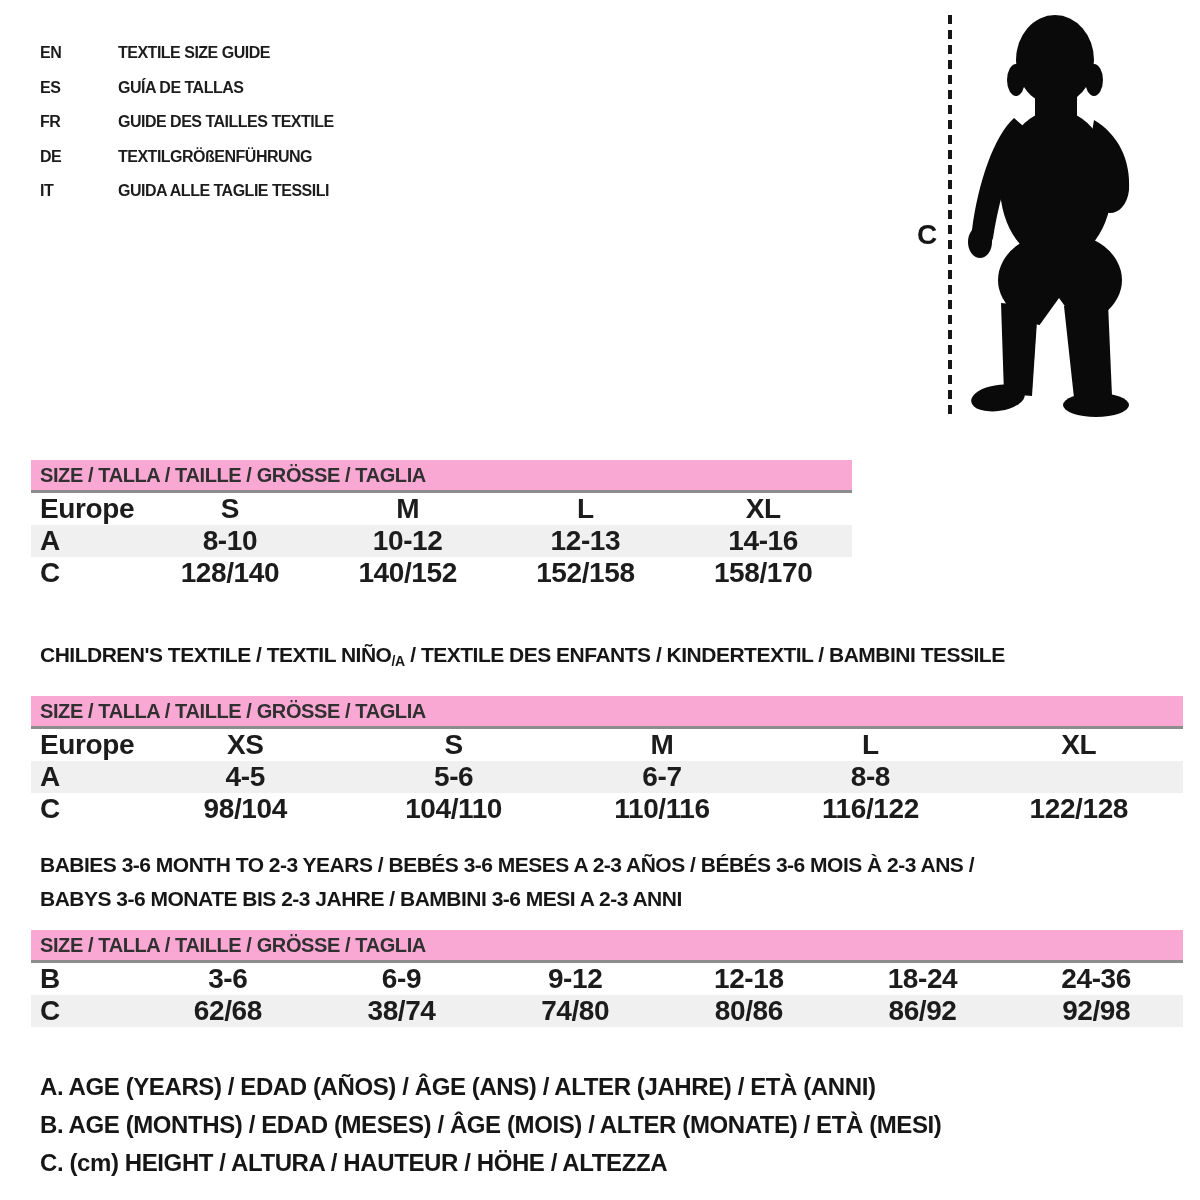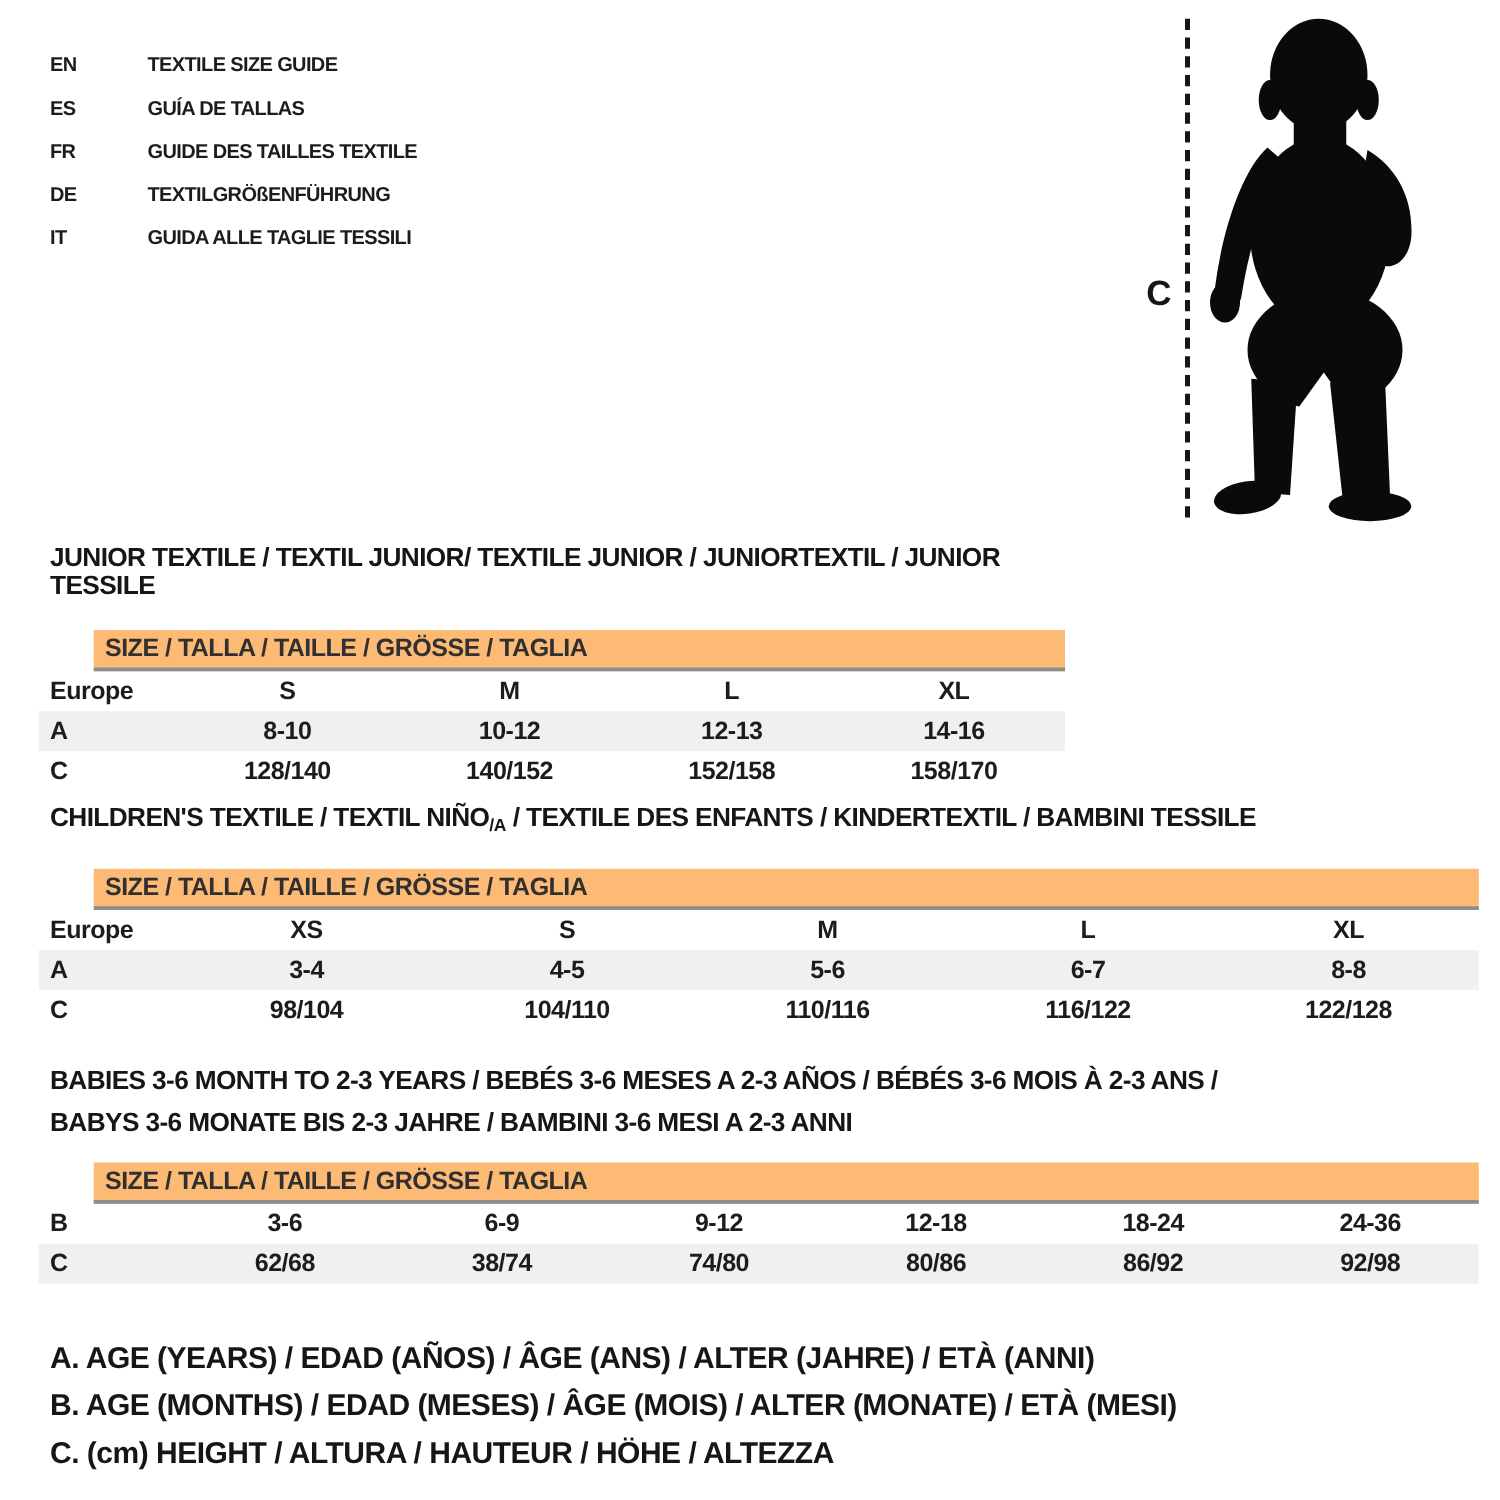--- a/index.html
+++ b/index.html
@@ -34,32 +34,31 @@
     font-weight:700; color:#161616;
   }
   .sec-babies .sec-heading { line-height:34px; }
   .heading-sub { font-size:14px; vertical-align:-4px; letter-spacing:-0.3px; }
 
   .table { margin-top:24px; }
   .sec-babies .table { margin-top:14px; }
 
   .size-bar {
     height:30px; line-height:30px;
-    background:#fdba74;
+    background:#f9a8d4;
     border-bottom:3px solid #8d8d8d;
     padding-left:9px;
     font-size:20px; letter-spacing:-0.4px;
     color:#303030;
-    margin-left:44px;
   }
 
   .trow {
     display:grid;
     height:32px; line-height:32px;
-    font-size:20px; letter-spacing:-0.4px;
+    font-size:28px; letter-spacing:-0.4px;
   }
   .sec-junior   .trow { grid-template-columns:110px repeat(4,1fr); }
   .sec-children .trow { grid-template-columns:110px repeat(5,1fr); }
   .sec-babies   .trow { grid-template-columns:110px repeat(6,1fr); }
   .trow.alt { background:#f0f0f0; }
   .rlabel { text-align:left; padding-left:9px; }
   .cell   { text-align:center; }
 
   
   .footnotes {
@@ -121,21 +120,20 @@
     <g fill="#0a0a0a">
       <path d="M103,295 L140,298 L134,388 L106,386 Z"></path>
       <path d="M166,298 L210,295 L214,388 L176,390 Z"></path>
       <ellipse cx="100" cy="390" rx="27" ry="13" transform="rotate(-8 100 390)"></ellipse>
       <ellipse cx="198" cy="397" rx="33" ry="12"></ellipse>
     </g>
   </svg>
 </div>
 
 <section class="section sec-junior">
-  <h2 class="sec-heading">JUNIOR TEXTILE / TEXTIL JUNIOR/ TEXTILE JUNIOR / JUNIORTEXTIL / JUNIOR TESSILE</h2>
   <div class="table">
     <div class="size-bar">SIZE / TALLA / TAILLE / GRÖSSE / TAGLIA</div>
     <div class="trow">
       <span class="rlabel">Europe</span>
       <span class="cell">S</span>
       <span class="cell">M</span>
       <span class="cell">L</span>
       <span class="cell">XL</span>
     </div>
     <div class="trow alt">
@@ -162,21 +160,20 @@
     <div class="trow">
       <span class="rlabel">Europe</span>
       <span class="cell">XS</span>
       <span class="cell">S</span>
       <span class="cell">M</span>
       <span class="cell">L</span>
       <span class="cell">XL</span>
     </div>
     <div class="trow alt">
       <span class="rlabel">A</span>
-      <span class="cell">3-4</span>
       <span class="cell">4-5</span>
       <span class="cell">5-6</span>
       <span class="cell">6-7</span>
       <span class="cell">8-8</span>
     </div>
     <div class="trow">
       <span class="rlabel">C</span>
       <span class="cell">98/104</span>
       <span class="cell">104/110</span>
       <span class="cell">110/116</span>

